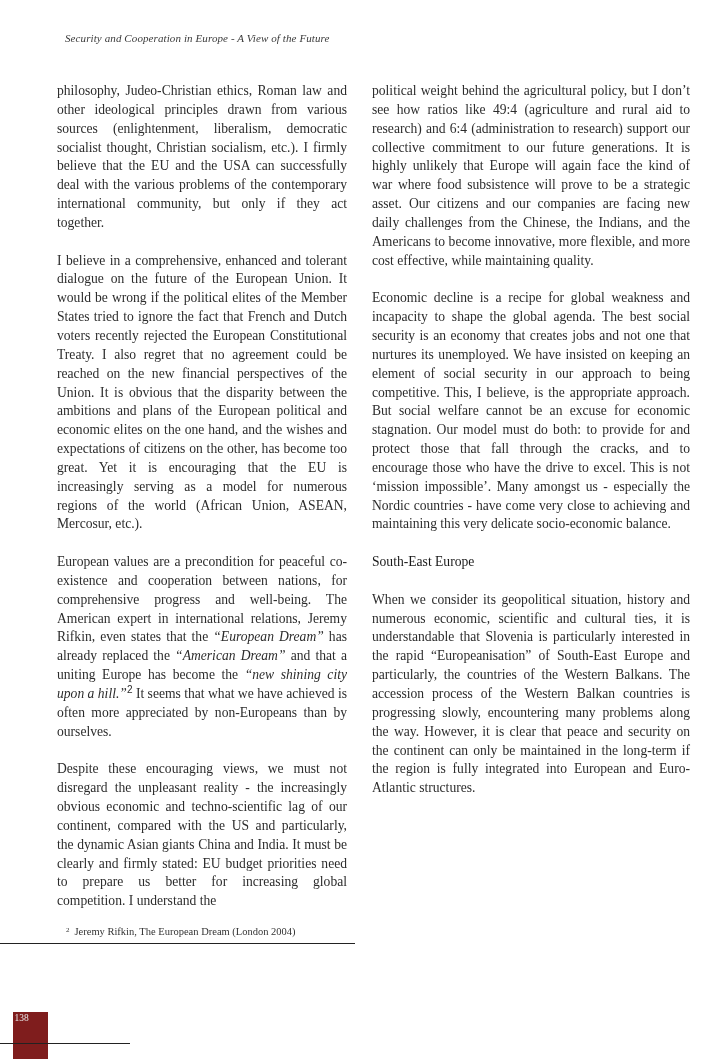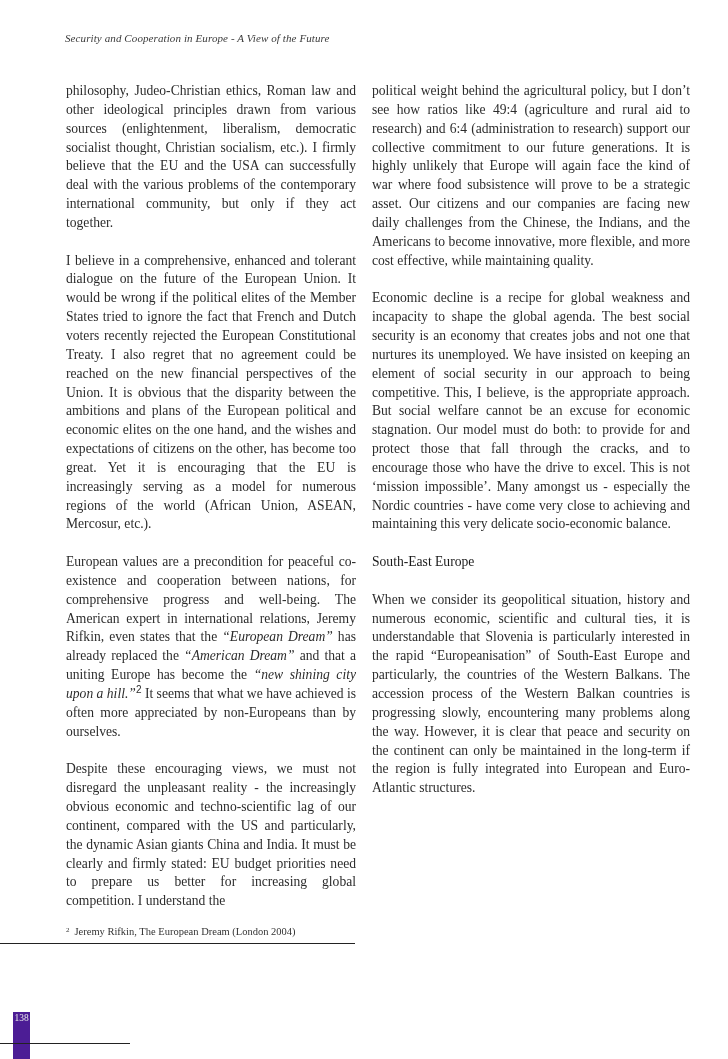--- a/index.html
+++ b/index.html
@@ -9,37 +9,38 @@
   }
   .running-header {
     position: absolute; left: 65px; top: 16px;
     font-style: italic; font-size: 11px; color: #3a3a3a; letter-spacing: 0.1px; margin-top: 16px;
   }
   .col {
     position: absolute; top: 84px;
     font-size: 13.6px; line-height: 18.85px; text-align: justify;
     color: #2c2c2c;
   }
-  .col-left { left: 66px; width: 290px; top: 82px; }
+  .col-left { left: 57px; width: 290px; top: 82px; }
   .col-right { left: 372px; width: 318px; top: 82px; }
   .col p { margin: 0 0 18.85px 0; }
   .col p.last { margin-bottom: 0; }
   .col h3 { margin: 0 0 18.85px 0; font-size: 13.6px; font-weight: normal; line-height: 18.85px; color: #1a1a1a; }
   .col em { }
   sup.fnref { font-family: "Liberation Sans", sans-serif; font-size: 10px; line-height: 0; vertical-align: 5px; }
   .fn-rule {
     position: absolute; left: 0; top: 943px; width: 355px; height: 1px; background: #222;
   }
   .footnote {
     position: absolute; left: 66px; top: 926px; font-size: 10.5px; color: #333;
   }
   .footnote sup { font-size: 7px; vertical-align: 3px; margin-right: 5px; }
   .page-box {
     position: absolute; left: 13px; top: 1012px; width: 17px; height: 47px;
-    background: #4c1d95;
+    background: #7f1d1d;
+    padding-left: 18px;
   }
   .page-num {
     position: absolute; left: 0; top: 1px; width: 17px; text-align: center;
     font-size: 9.5px; color: #e8e8e8;
   }
   .footer-title {
     position: absolute; left: 38px; top: 1022px; font-size: 13px; color: #333; margin-top: 36px;
   }
   .footer-rule {
     position: absolute; left: 0; top: 1043px; width: 130px; height: 1px; background: #222;

